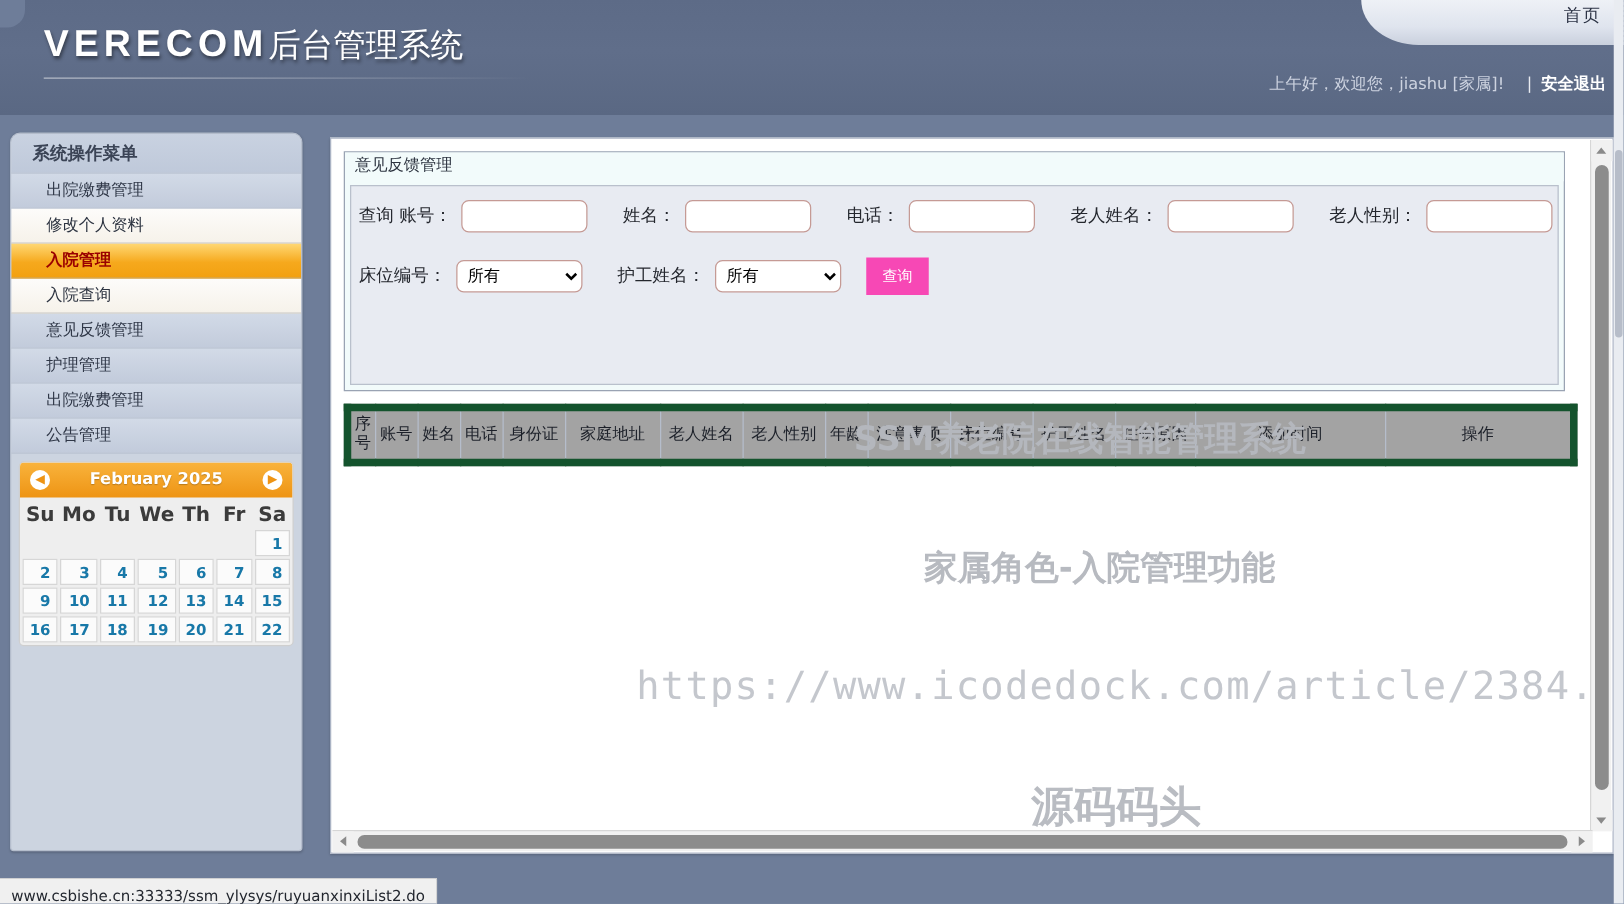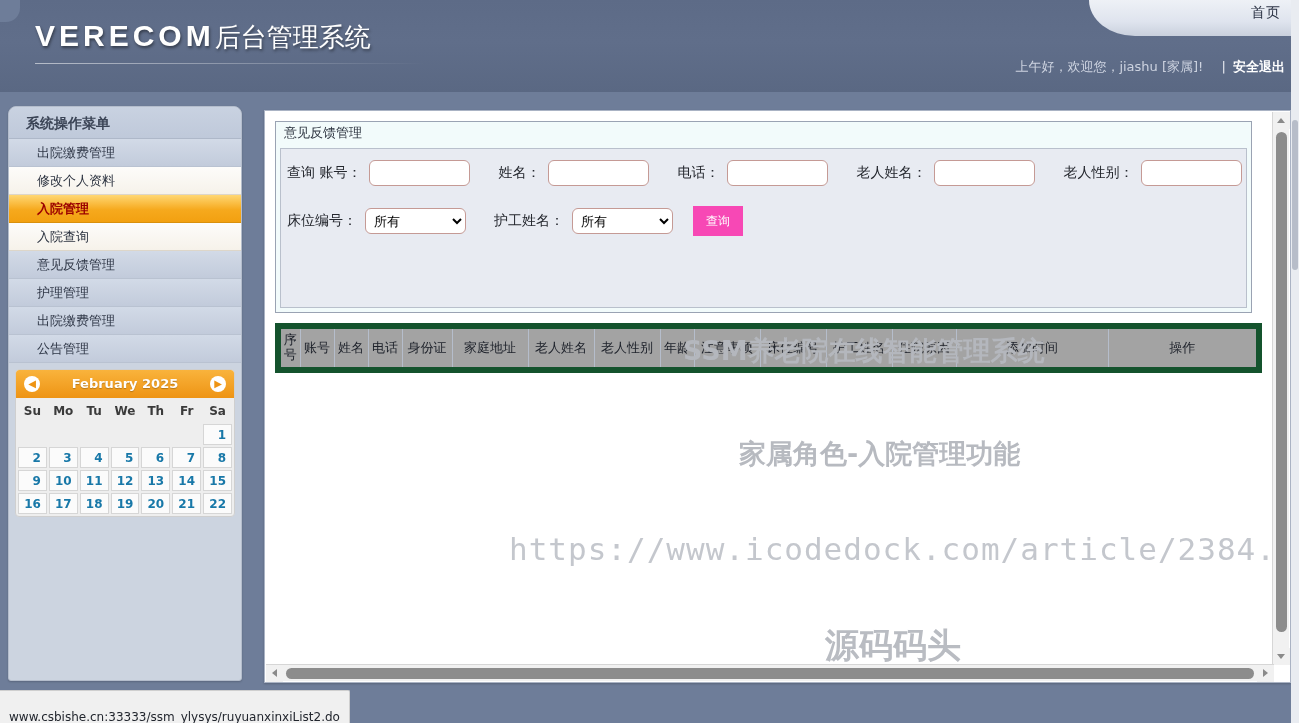--- a/index.html
+++ b/index.html
@@ -147,21 +147,21 @@
     width: 16px; height: 16px; border-radius: 50%;
     background: #ffffff;
     color: #ee9414;
     font-size: 10px; line-height: 15px; text-align: center;
     cursor: pointer;
   }
   .cal-prev { left: 8px; }
   .cal-next { right: 8px; }
   .cal table { border-collapse: separate; border-spacing: 2px; width: 100%; }
   .cal th {
-    font-size: 12px; color: #3b3b3b; font-weight: bold;
+    font-size: 16px; color: #3b3b3b; font-weight: bold;
     height: 22px;
   }
   .cal td {
     height: 21px; width: 28px;
     text-align: right; padding-right: 5px;
     font-size: 12px; font-weight: bold; color: #1878a8;
     background: #fbfbfb;
     border: 1px solid #d6d6d6;
     cursor: pointer;
   }
@@ -351,21 +351,21 @@
   .browser-vthumb {
     position: absolute; right: 1px; top: 120px;
     width: 6px; height: 150px;
     background: #b7bdc9; border-radius: 3px;
   }
 
   
   .statusbar {
     position: absolute; left: 0; bottom: 0;
     height: 21px; line-height: 20px;
-    padding: 16px 9px;
+    padding: 4px 9px;
     background: #f0f0f0;
     border-top: 1px solid #cfcfcf;
     border-right: 1px solid #cfcfcf;
     border-top-right-radius: 2px;
     font-size: 12px;
     color: #22262e;
     font-family: "DejaVu Sans", "Liberation Sans", sans-serif;
     white-space: nowrap;
   }
 </style>

